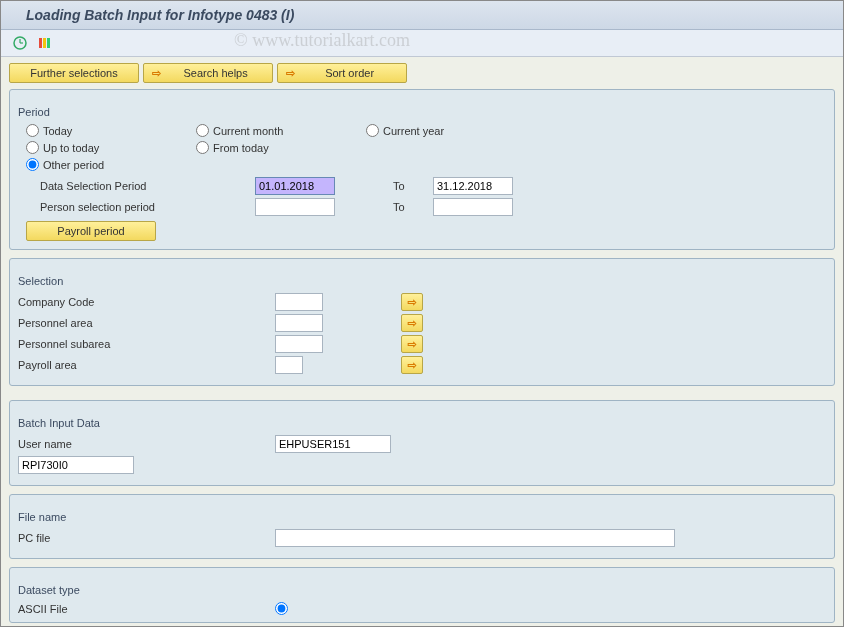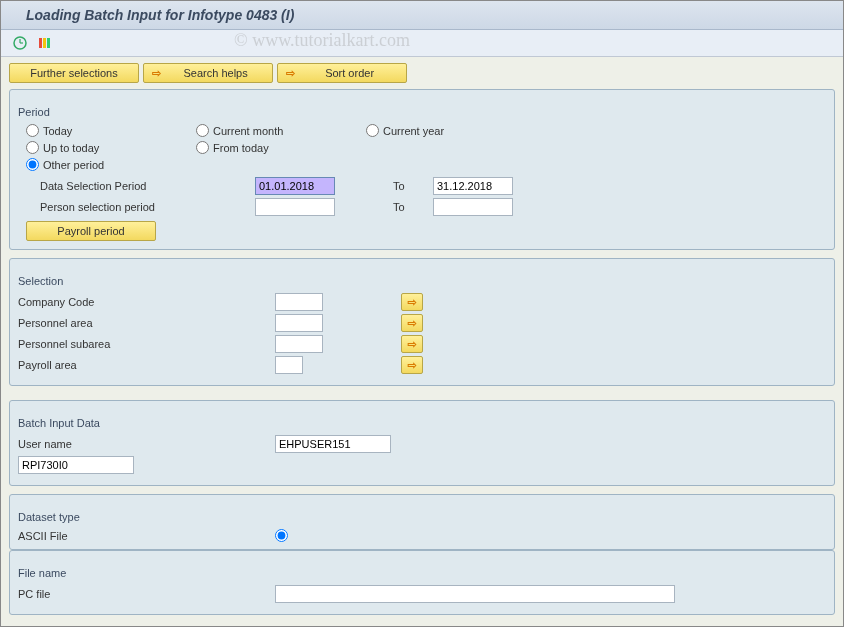--- a/index.html
+++ b/index.html
@@ -289,29 +289,29 @@
     <div class="group-title">Batch Input Data</div>
     <div class="batch-row">
       <span class="form-label">User name</span>
       <input class="text-input w110" value="EHPUSER151" style="">
     </div>
     <div class="batch-row">
       <input class="text-input w110" value="RPI730I0" style="">
     </div>
   </div>
 
+  <div class="group-box">
+    <div class="group-title">File name</div>
+    <div class="file-row">
+      <span class="form-label">PC file</span>
+      <input class="text-input w400" value="" style="">
+    </div>
+  </div>
+
   <div class="group-box" style="margin-bottom:0;padding-bottom:4px;">
     <div class="group-title">Dataset type</div>
     <div class="dataset-row">
       <span class="form-label">ASCII File</span>
       <input type="radio" checked="" style="">
     </div>
   </div>
 
-  <div class="group-box">
-    <div class="group-title">File name</div>
-    <div class="file-row">
-      <span class="form-label">PC file</span>
-      <input class="text-input w400" value="" style="">
-    </div>
-  </div>
-
 </div>
 
 </body></html>

